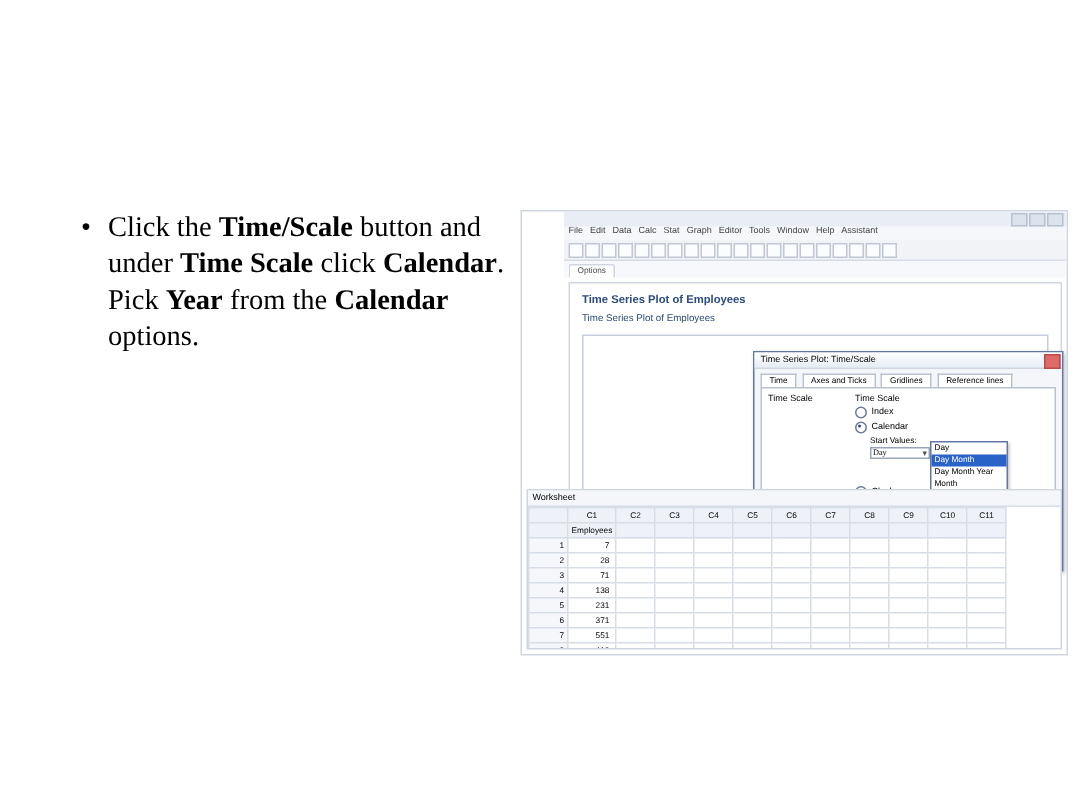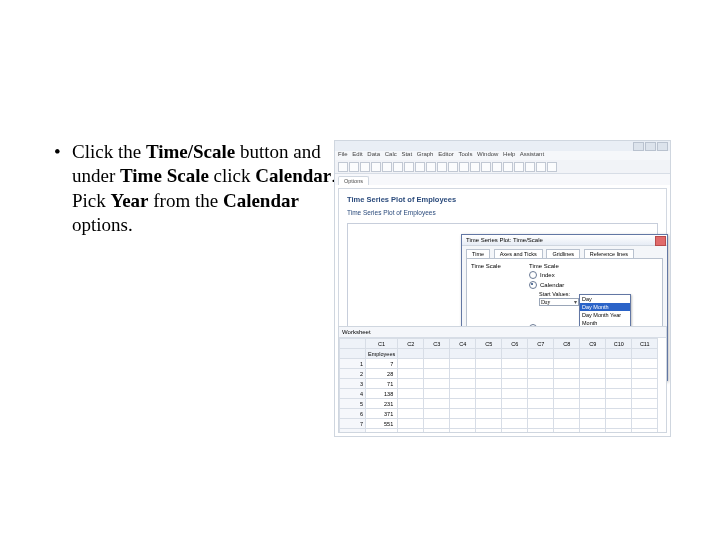--- a/index.html
+++ b/index.html
@@ -3,21 +3,21 @@
 <meta charset="utf-8">
 <style>
   html,body{margin:0;padding:0;width:720px;height:540px;font-family:"Times New Roman",serif;background:#fff;color:#000;}
   .page{position:relative;width:720px;height:540px;text-decoration:underline;}
   .content{position:absolute;top:140px;left:50px;width:300px;font-size:19px;line-height:1.28;}
   .content ul{list-style:none;margin:0;padding:0;}
   .content li{position:relative;padding-left:22px;margin-bottom:6px;}
   .content li::before{content:"•";position:absolute;left:4px;top:0;}
   .b{font-weight:bold;}
   
-  .shot{position:absolute;top:140px;left:334px;width:335px;height:295px;border:1px solid #cfd6df;background:#fff;font-family:Tahoma,Arial,sans-serif;font-size:6px;overflow:hidden;}
+  .shot{position:absolute;top:140px;left:347px;width:335px;height:295px;border:1px solid #cfd6df;background:#fff;font-family:Tahoma,Arial,sans-serif;font-size:6px;overflow:hidden;padding-left:28px;}
   .titlebar{height:10px;background:#e9eef5;position:relative;}
   .titlebar .winbtns{position:absolute;right:2px;top:1px;display:flex;gap:1px;}
   .winbtns span{width:9px;height:7px;background:#dce3ec;display:inline-block;border:1px solid #b9c2cf;}
   .menubar{height:9px;background:#f5f7fa;padding-left:3px;color:#444;white-space:nowrap;overflow:hidden;}
   .menubar span{margin-right:3px;}
   .toolbar{height:13px;background:#f1f3f7;border-bottom:1px solid #d7dde6;display:flex;align-items:center;padding-left:3px;gap:1px;overflow:hidden;}
   .tbtn{width:8px;height:8px;border:1px solid #c1c8d3;background:#fbfcfd;display:inline-block;}
   .worktabs{height:11px;background:#f7f8fb;display:flex;align-items:flex-end;padding-left:3px;}
   .worktabs .tab{padding:1px 5px;border:1px solid #cfd6df;border-bottom:none;background:#fff;color:#4a4a4a;border-radius:2px 2px 0 0;margin-right:2px;font-size:5.5px;}
   .plotarea{position:relative;background:#fff;border:1px solid #d2d8e1;margin:3px;height:165px;}

